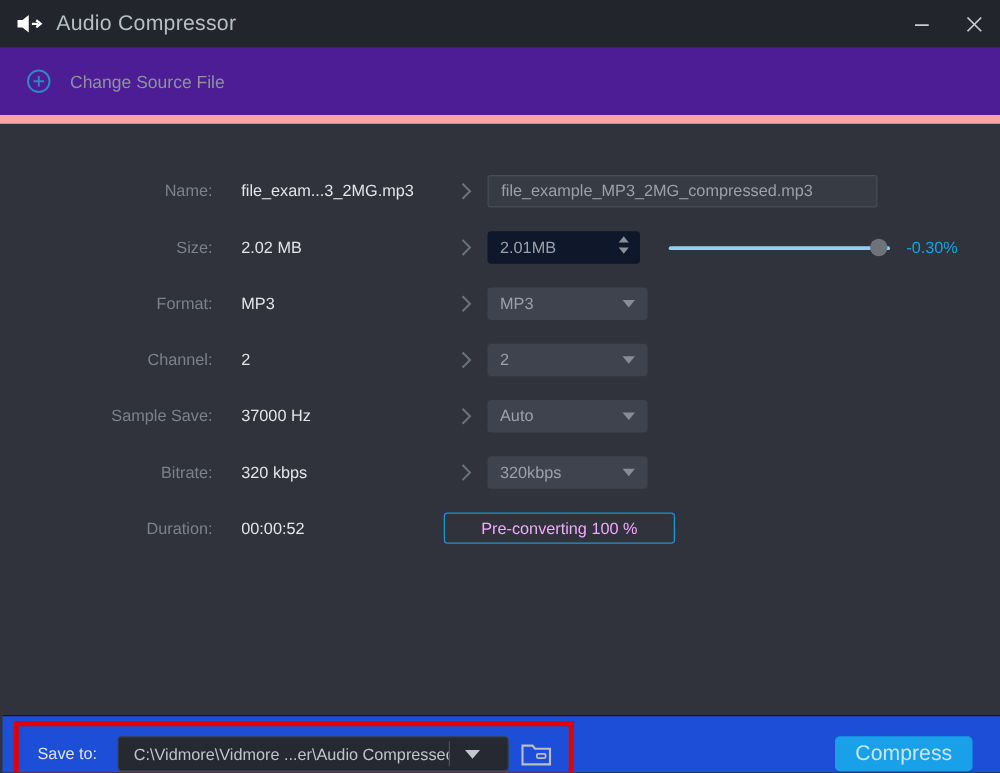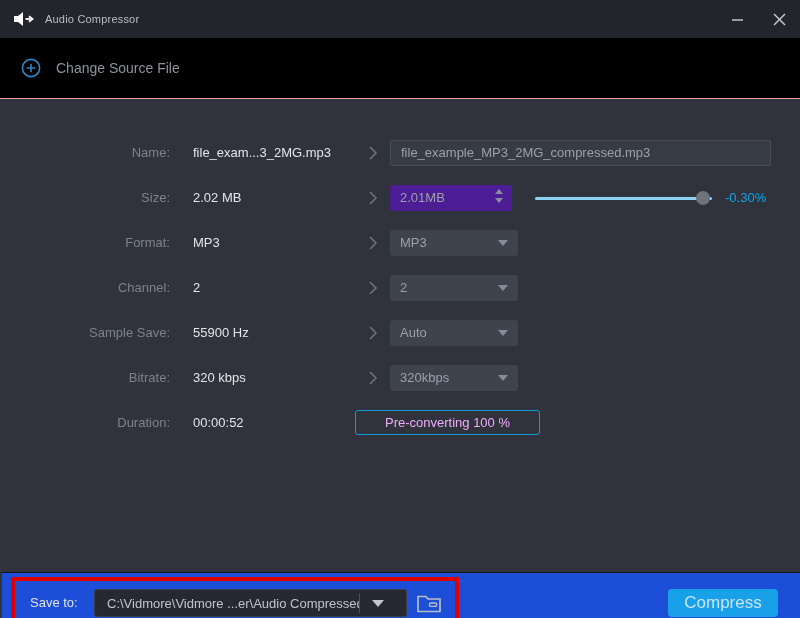--- a/index.html
+++ b/index.html
@@ -12,48 +12,48 @@
     overflow:hidden;
     width:800px; height:618px;
     font-size:13px;
   }
   
   .titlebar {
     position:absolute; top:0; left:0; width:800px; height:38px;
     background:#23252c; display:flex; align-items:center;
   }
   .app-icon { margin-left:13px; display:flex; align-items:center; }
-  .title-text { margin-left:10px; color:#b9bec6; font-size:11px; letter-spacing:.2px; }
+  .title-text { margin-left:10px; color:#b9bec6; font-size:17px; letter-spacing:.2px; }
   .winbtns { position:absolute; right:0; top:0; height:38px; display:flex; align-items:center; }
   .winbtn { width:42px; height:38px; display:flex; align-items:center; justify-content:center; cursor:pointer; }
   
   .band {
     position:absolute; top:38px; left:0; width:800px; height:61px;
-    background:#000000; border-bottom:1px solid #fca5a5;
+    background:#4c1d95; border-bottom:7px solid #fca5a5;
     display:flex; align-items:center;
   }
   .change-src { display:flex; align-items:center; margin-left:21px; cursor:pointer; }
   .change-src-label { margin-left:15px; color:#8d939e; font-size:14px; }
   
   .content { position:absolute; top:99px; left:0; width:800px; bottom:56px; padding-top:31px; }
   .frow {
     display:grid; grid-template-columns:170px 185px 35px 1fr;
     align-items:center; height:45px;
   }
   .flabel { text-align:right; color:#7c828d; }
   .fvalue { padding-left:23px; color:#e2e5e9; }
   .fchev { display:flex; justify-content:center; align-items:center; }
   .fctrl { display:flex; align-items:center; }
   .text-input {
-    width:381px; height:26px; background:#373b44; border:1px solid #484c56;
+    width:312px; height:26px; background:#373b44; border:1px solid #484c56;
     border-radius:2px; color:#9aa1ab; font-size:13px; padding:0 10px;
     font-family:"Liberation Sans", sans-serif; outline:none;
   }
   .spinner {
-    position:relative; width:122px; height:26px; background:#4c1d95;
+    position:relative; width:122px; height:26px; background:#0f172a;
     border-radius:3px; display:flex; align-items:center; padding-left:10px;
     color:#9aa1ab; cursor:text;
   }
   .spin-arrows { position:absolute; right:9px; top:4px; display:flex; flex-direction:column; gap:4px; cursor:pointer; }
   .tri-up { width:0; height:0; border-left:4px solid transparent; border-right:4px solid transparent; border-bottom:5px solid #8a909b; }
   .tri-dn { width:0; height:0; border-left:4px solid transparent; border-right:4px solid transparent; border-top:5px solid #8a909b; }
   .slider { position:relative; width:177px; height:14px; margin-left:23px; cursor:pointer; }
   .slider-track { position:absolute; left:0; right:0; top:6px; height:3px; border-radius:2px; background:#8dd2f1; }
   .slider-thumb { position:absolute; right:2px; top:0; width:14px; height:14px; border-radius:50%; background:#6d727b; }
   .pct { margin-left:13px; color:#0ea5e9; font-size:13px; }
@@ -200,21 +200,21 @@
     <div class="fctrl">
       <div class="dropdown">
         <span>2</span>
         <span class="dd-tri"></span>
       </div>
     </div>
   </div>
 
   <div class="frow">
     <div class="flabel">Sample Save:</div>
-    <div class="fvalue">55900 Hz</div>
+    <div class="fvalue">37000 Hz</div>
     <div class="fchev">
       <svg width="12" height="18" viewBox="0 0 12 18">
           <path d="M3 3 L9 9 L3 15" stroke="#6b717d" stroke-width="1.6" fill="none"></path>
         </svg>
     </div>
     <div class="fctrl">
       <div class="dropdown">
         <span>Auto</span>
         <span class="dd-tri"></span>
       </div>

